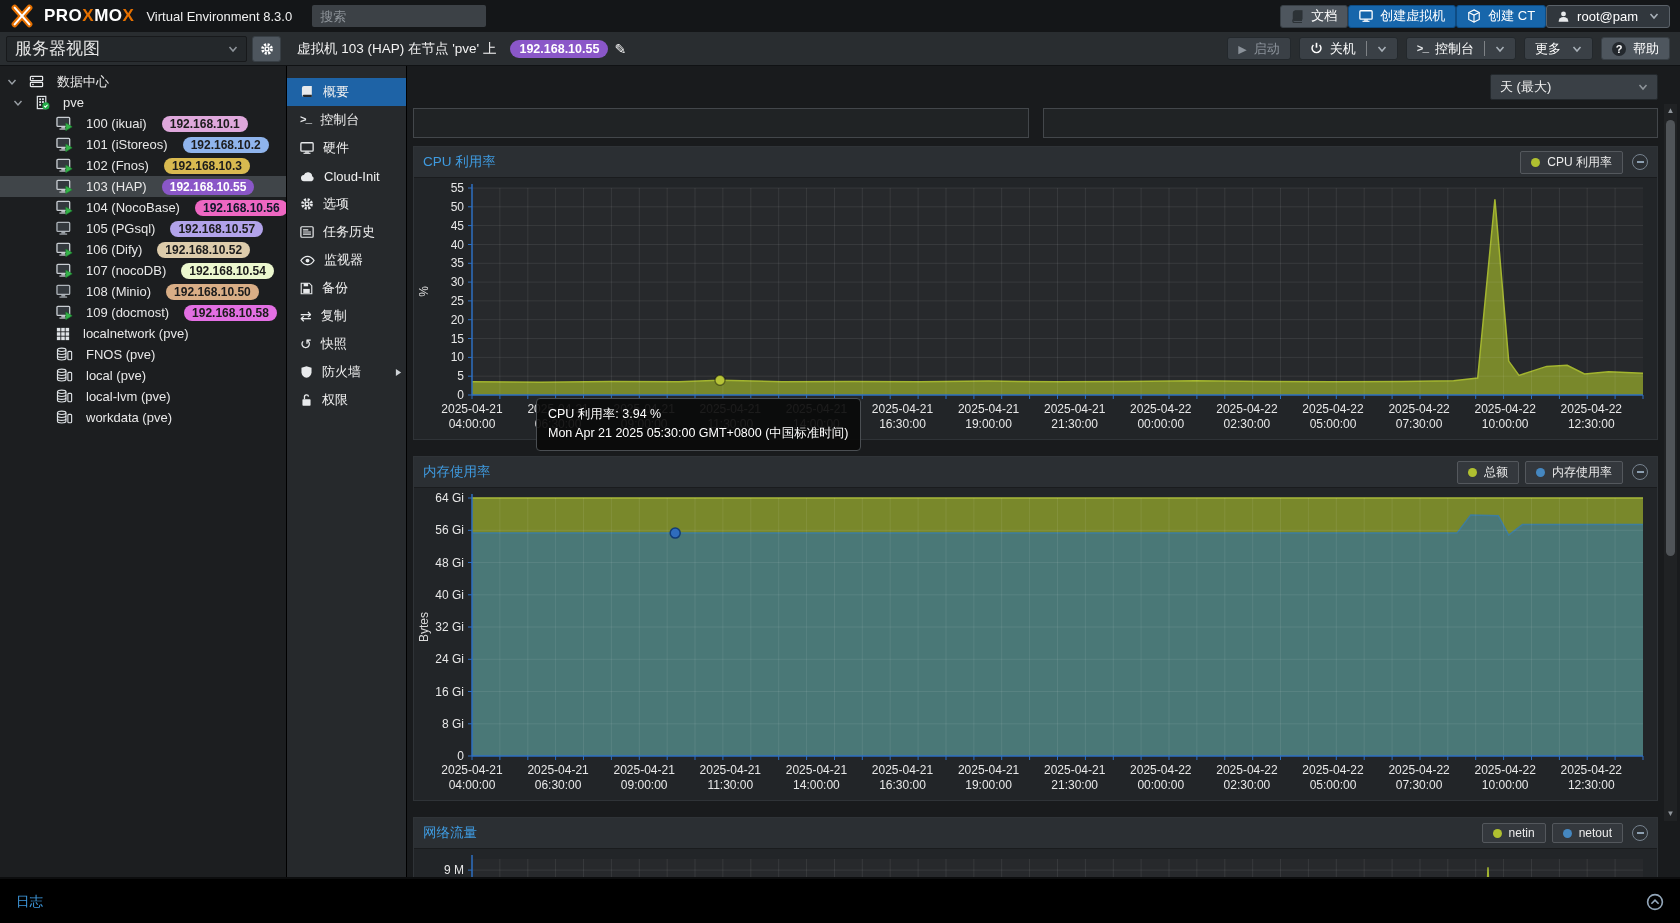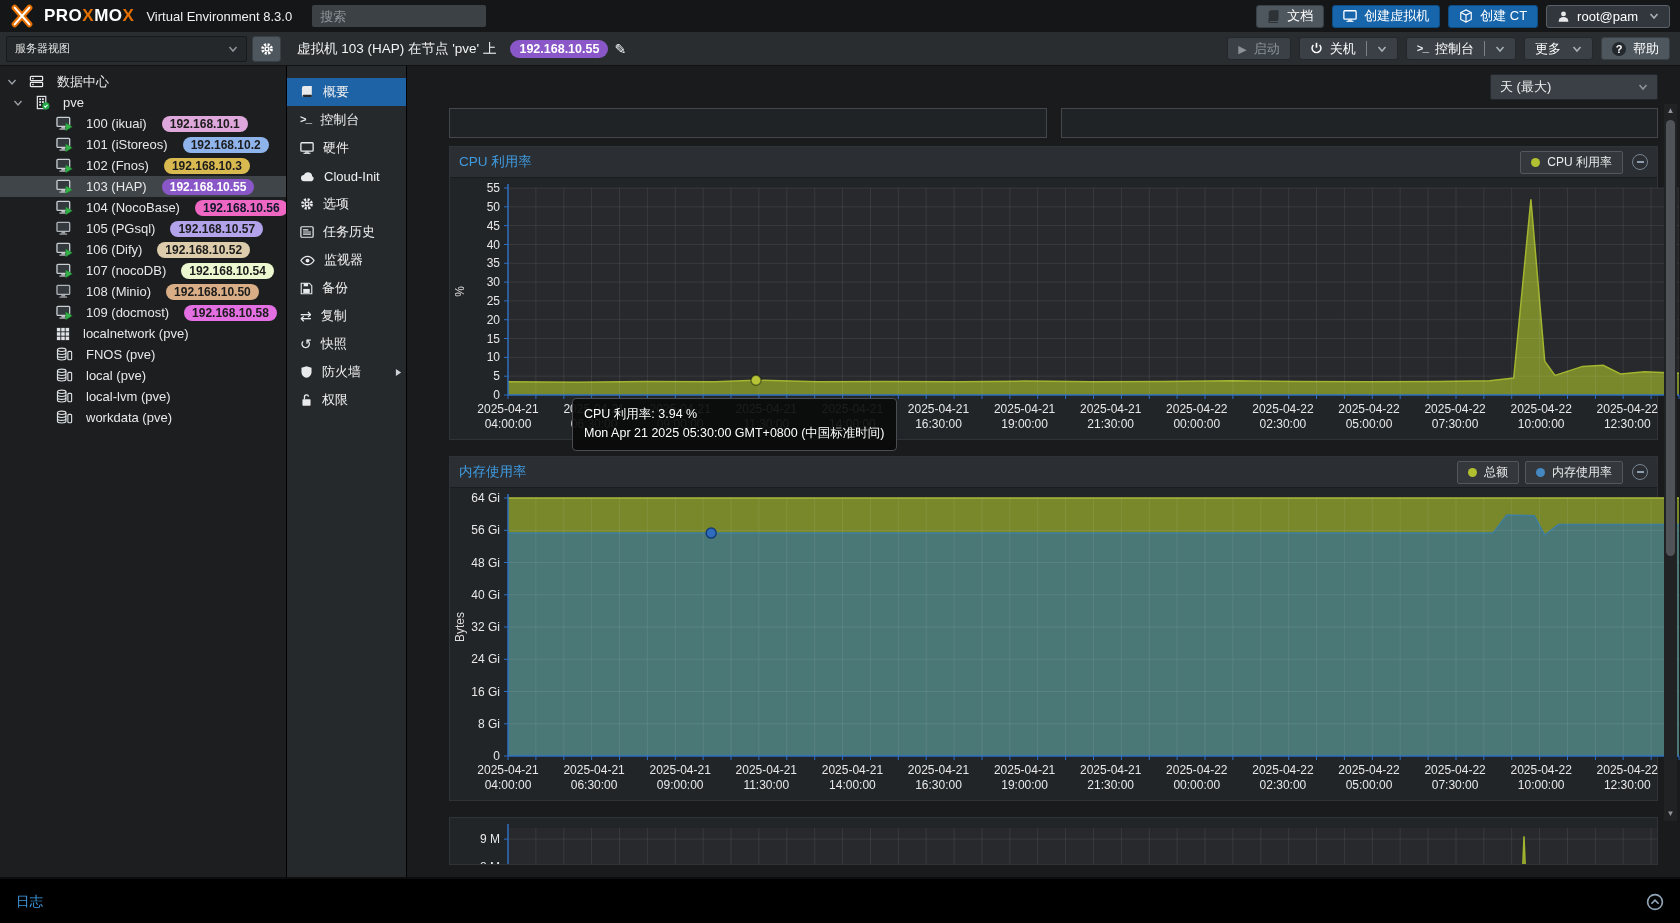--- a/index.html
+++ b/index.html
@@ -9,36 +9,36 @@
   .uicon{font-size:14px;line-height:1;color:#e8eaec;}
 
   
   .topbar{height:32px;background:#141618;display:flex;align-items:center;padding:0 10px;gap:6px;}
   .brand{font-size:17px;font-weight:bold;letter-spacing:.5px;color:#fff;margin-left:4px;}
   .brand .bx{color:#e57000;}
   .subtitle{font-size:13px;color:#f0f0f0;margin-left:6px;}
   .search{width:158px;height:20px;background:#3c4146;border:none;border-radius:2px;margin-left:14px;
           color:#ddd;font-size:13px;padding:1px 8px;font-family:inherit;}
   .search::placeholder{color:#8f959b;}
-  .tb-right{margin-left:auto;display:flex;align-items:center;gap:8px;}
+  .tb-right{margin-left:auto;display:flex;align-items:center;}
   .btn{display:inline-flex;align-items:center;gap:7px;height:23px;padding:0 10px;border-radius:3px;
        font-size:13px;color:#fff;background:#3a4046;border:1px solid #23282c;cursor:pointer;white-space:nowrap;}
   .btn.light{background:#4e565e;border-color:#383f45;}
   .btn.blue{background:#1766ab;border-color:#0e4c84;}
   .btn .chev{margin-left:4px;}
   .btn .bdiv{width:1px;height:15px;background:rgba(255,255,255,.35);margin:0 3px;}
   .btn.disabled{color:#8b929a;}
   .qmark{width:14px;height:14px;border-radius:50%;background:#23282d;color:#fff;font-size:11px;font-weight:bold;
          display:inline-flex;align-items:center;justify-content:center;}
 
   
   .toolbar{height:33px;background:#292d30;border-bottom:1px solid #101214;display:flex;align-items:center;}
   .viewwrap{width:287px;display:flex;align-items:center;gap:5px;padding:0 6px;box-sizing:border-box;}
   .viewsel{flex:1;height:24px;background:#24282b;border:1px solid #17191b;border-radius:2px;display:flex;
-           align-items:center;padding:0 8px;font-size:11px;color:#e4e4e4;}
+           align-items:center;padding:0 8px;font-size:17px;color:#e4e4e4;}
   .viewsel .chev{margin-left:auto;}
   .gearbtn{width:27px;height:24px;background:#4e565e;border:1px solid #383f45;border-radius:3px;
            display:flex;align-items:center;justify-content:center;}
   .crumb{font-size:13.5px;color:#f2f2f2;margin-left:10px;white-space:nowrap;}
   .ipbadge{display:inline-block;border-radius:9px;padding:1px 9px;font-size:12.5px;font-weight:bold;line-height:16px;}
   .crumb-badge{margin-left:14px;}
   .pencil{color:#fff;font-size:14px;margin-left:6px;}
   .tbr{margin-left:auto;display:flex;align-items:center;gap:8px;padding-right:10px;}
 
   
@@ -50,21 +50,21 @@
   .tlabel{margin-left:2px;}
   .tbadge{border-radius:9px;padding:0 8px;font-size:12px;font-weight:bold;line-height:16px;margin-left:4px;}
 
   .menu{width:120px;background:#26292c;border-right:1px solid #000;box-sizing:border-box;padding-top:12px;}
   .mrow{display:flex;align-items:center;gap:9px;height:28px;padding:0 4px 0 13px;font-size:13px;color:#f0f0f0;cursor:pointer;}
   .mrow.active{background:#1e63a6;}
   .mrow .mlabel{white-space:nowrap;}
   .mrow .mcaret{margin-left:auto;}
   .term{font-family:"Liberation Mono",monospace;font-size:11px;font-weight:bold;color:#e8eaec;letter-spacing:-1px;}
 
-  .content{flex:1;position:relative;background:#191b1d;padding:6px 22px 0 6px;overflow:hidden;box-sizing:border-box;margin-left:36px;}
+  .content{flex:1;position:relative;background:#191b1d;padding:6px 22px 0 6px;overflow:hidden;box-sizing:border-box;}
   .timerow{display:flex;justify-content:flex-end;margin:2px 0 8px 0;}
   .timesel{width:168px;height:26px;background:#3a4046;border:1px solid #23282c;border-radius:2px;display:flex;
            align-items:center;padding:0 9px;font-size:13px;color:#f0f0f0;box-sizing:border-box;}
   .timesel .chev{margin-left:auto;}
   .topboxes{display:flex;gap:14px;margin-bottom:8px;}
   .topbox{flex:1;height:28px;border:1px solid #43474b;background:#202325;}
 
   .panel{background:#222528;border:1px solid #2f3337;margin-bottom:16px;}
   .panel-h{height:30px;display:flex;align-items:center;padding:0 9px;background:#2b2f33;border-bottom:1px solid #1a1c1e;}
   .panel-title{color:#3f9be0;font-size:13.5px;}
@@ -921,20 +921,36 @@
               <text x="1091.2" y="286" fill="#e8e8e8" font-size="12" text-anchor="middle">2025-04-22</text>
               <text x="1091.2" y="301" fill="#e8e8e8" font-size="12" text-anchor="middle">10:00:00</text>
               <text x="1177.3" y="286" fill="#e8e8e8" font-size="12" text-anchor="middle">2025-04-22</text>
               <text x="1177.3" y="301" fill="#e8e8e8" font-size="12" text-anchor="middle">12:30:00</text>
               <circle cx="261.2" cy="45.1" r="5" fill="#2f6cbe" stroke="#123c78" stroke-width="1.5"></circle>
             </svg></div>
       </div>
     </div>
 
     <div class="panel" style="margin-bottom:0;">
+      <div class="panel-h">
+        <span class="panel-title">网络流量</span>
+        <div class="legend" id="legend-2">
+            <span class="legend-item">
+              <span class="ldot" style="background:#b0c030"></span>
+              <span>netin</span>
+            </span>
+            <span class="legend-item">
+              <span class="ldot" style="background:#4587c0"></span>
+              <span>netout</span>
+            </span>
+          </div>
+        <span class="collapse-btn">
+            <i></i>
+          </span>
+      </div>
       <div class="chart clipped">
         <div class="chart-mount" id="chart-2"><svg width="1243" height="314" font-family="Liberation Sans, sans-serif">
               <rect x="58" y="10" width="1171" height="260" fill="#27292c"></rect>
               <polygon points="58.0,270 58.0,268.6 1063.7,268.6 1074.0,18.3 1084.3,268.6 1229.0,268.6 1229.0,270" fill="rgba(136,153,43,0.85)"></polygon>
               <polyline points="58.0,268.6 1063.7,268.6 1074.0,18.3 1084.3,268.6 1229.0,268.6" fill="none" stroke="#a3b52f" stroke-width="1.5"></polyline>
               <polygon points="58.0,270 58.0,269.4 1229.0,269.4 1229.0,270" fill="rgba(60,110,160,0.7)"></polygon>
               <polyline points="58.0,269.4 1229.0,269.4" fill="none" stroke="#4587c0" stroke-width="1.5"></polyline>
               <line x1="85.9" y1="10" x2="85.9" y2="270" stroke="rgba(255,255,255,0.08)"></line>
               <line x1="113.8" y1="10" x2="113.8" y2="270" stroke="rgba(255,255,255,0.08)"></line>
               <line x1="141.6" y1="10" x2="141.6" y2="270" stroke="rgba(255,255,255,0.08)"></line>

